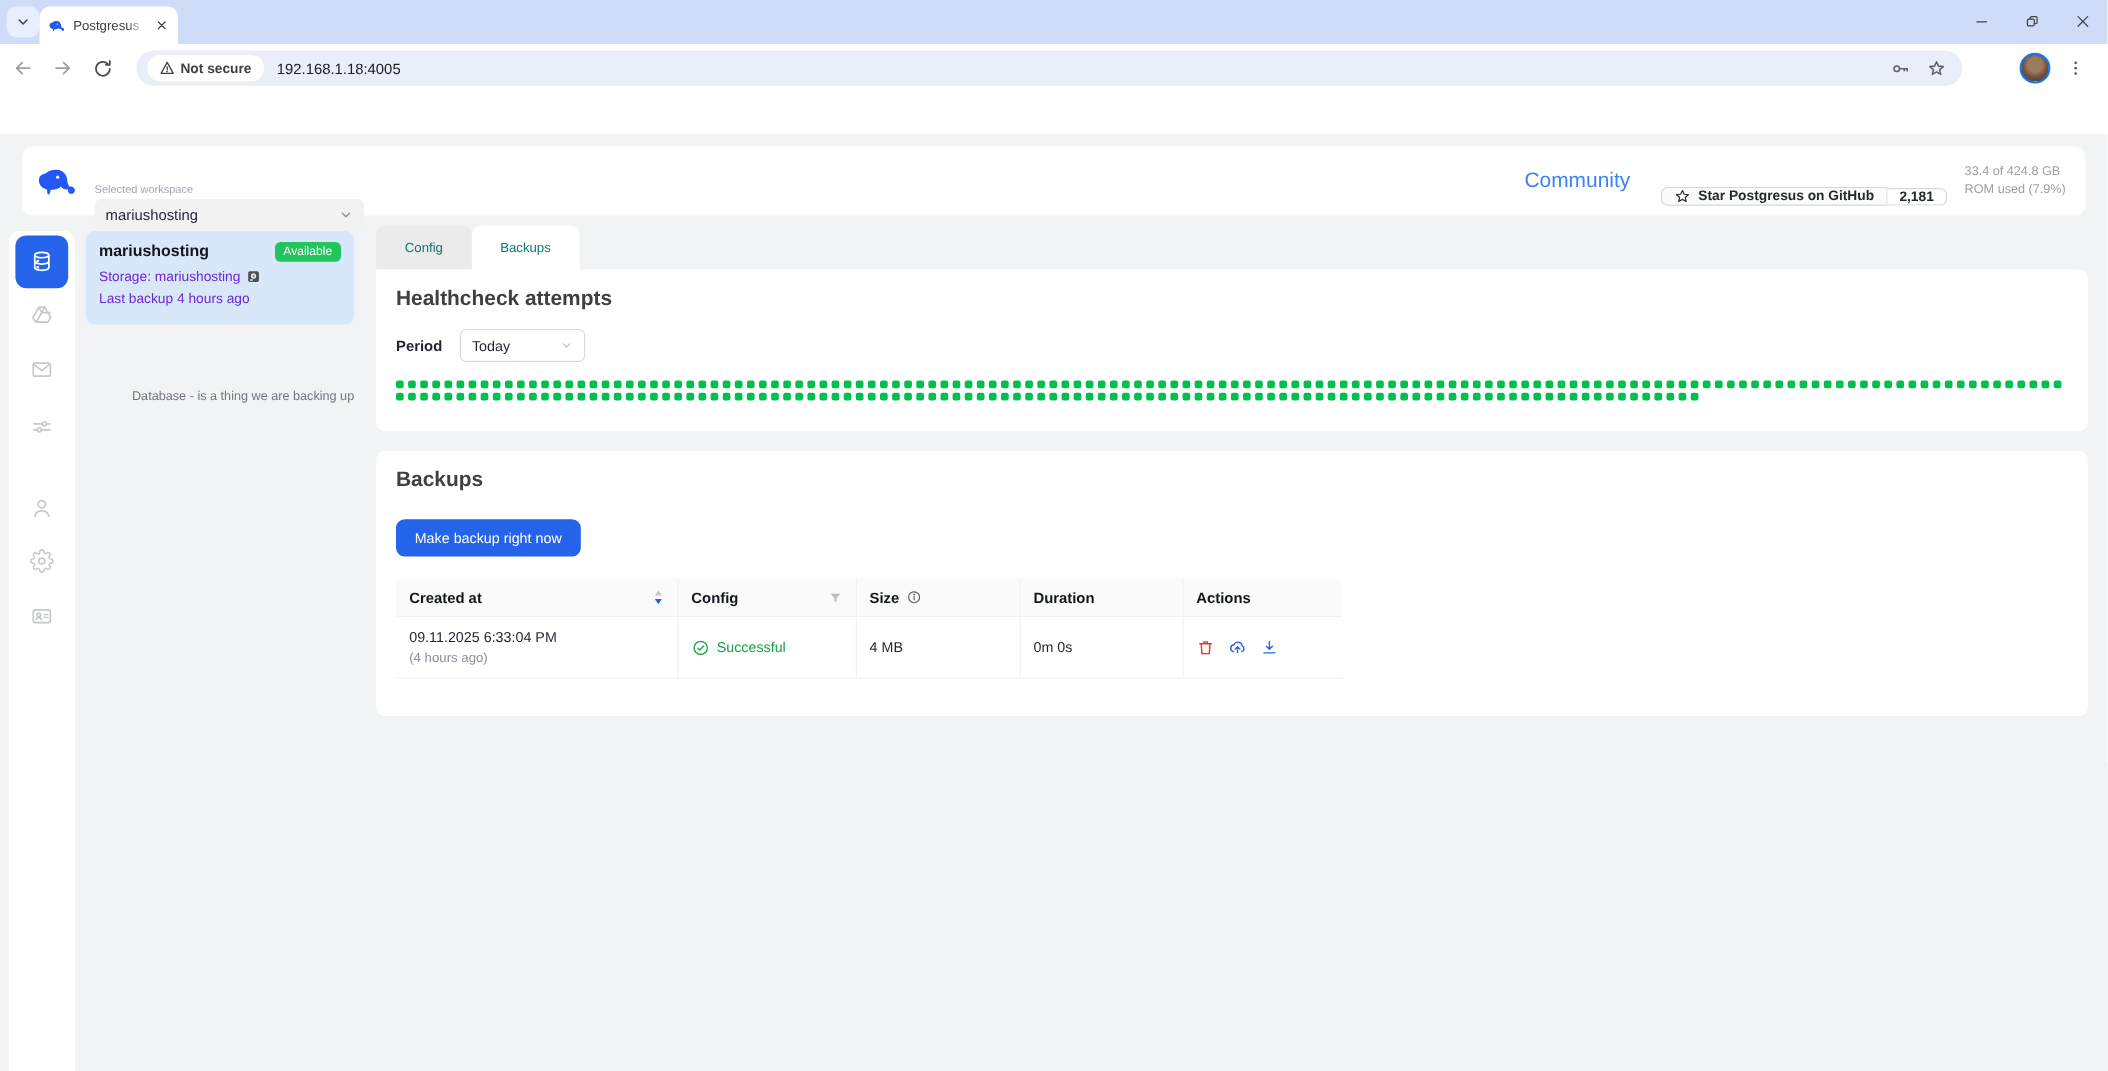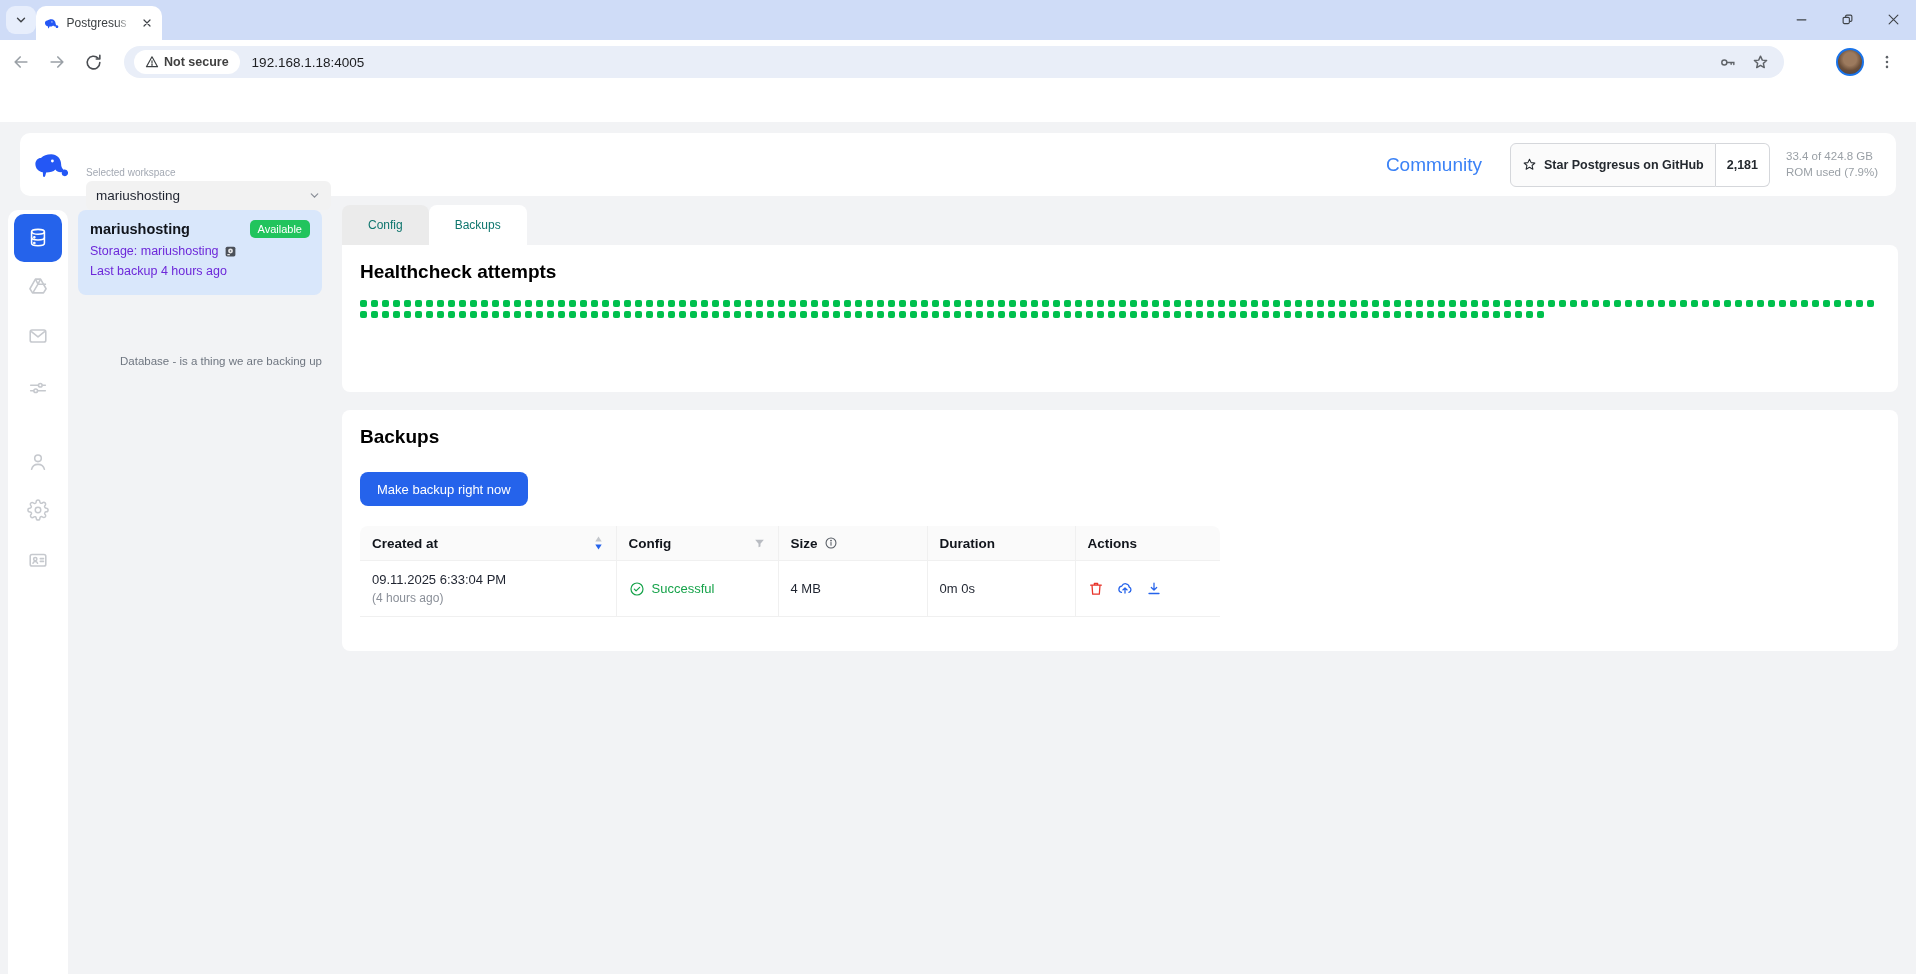--- a/index.html
+++ b/index.html
@@ -43,21 +43,21 @@
   .app-header { position:absolute; left:20px; top:49px; width:1876px; height:63px; background:#fff;
     border-radius:10px; display:flex; align-items:center; }
   .logo { margin-left:12px; width:40px; height:40px; display:flex; align-items:center; justify-content:center; }
   .ws-block { margin-left:14px; display:flex; flex-direction:column; }
   .ws-label { font-size:10px; color:#a3a9b3; margin-bottom:3px;margin-top:48px; }
   .ws-select { width:245px; height:29px; background:#f2f2f2; border-radius:6px; display:flex;
     align-items:center; padding:0 10px; font-size:13.5px; color:#1f2430; cursor:pointer; }
   .ws-select .chev { margin-left:auto; color:#8a8f98; display:flex; }
   .header-right { margin-left:auto; display:flex; align-items:center; margin-right:14px; }
   .community { font-size:19px; color:#3b82f6; cursor:pointer; margin-right:28px; }
-  .gh { display:flex; height:44px; cursor:pointer; }
+  .gh { display:flex; height:44px; cursor:pointer;align-items:flex-end; }
   .gh-main { display:flex; align-items:center; gap:7px; border:1px solid #d5d7db; background:#fbfbfb;
     border-radius:6px 0 0 6px; padding:0 11px; font-size:12.5px; font-weight:bold; color:#24292f; }
   .gh-count { display:flex; align-items:center; border:1px solid #d5d7db; border-left:none; background:#fff;
     border-radius:0 6px 6px 0; padding:0 11px; font-size:12.5px; font-weight:bold; color:#24292f; }
   .rom { margin-left:16px; font-size:11.5px; color:#9aa0a6; line-height:1.35; text-align:left; width:96px; }
 
   .side-nav { position:absolute; left:8px; top:126px; width:60px; bottom:0; background:#fff;
     border-radius:10px 10px 0 0; display:flex; flex-direction:column; align-items:center; }
   .side-active { margin-top:4px; width:48px; height:48px; border-radius:10px; background:#2563eb;
     display:flex; align-items:center; justify-content:center; color:#fff; cursor:pointer; }
@@ -76,21 +76,21 @@
 
   .tabs { position:absolute; left:342px; top:121px; height:40px; display:flex; }
   .app-tab { height:40px; display:flex; align-items:center; padding:0 26px; font-size:12px;
     color:#0f766e; border-radius:8px 8px 0 0; cursor:pointer; }
   .app-tab.inactive { background:#ebebeb; }
   .app-tab.active { background:#fff; }
 
   .panel { position:absolute; left:342px; width:1556px; background:#fff; border-radius:0 8px 8px 8px; }
   .panel-hc { top:161px; height:147px; padding:16px 18px; }
   .panel-bk { top:326px; height:241px; padding:16px 18px; border-radius:8px; }
-  .h2 { font-size:19px; font-weight:bold; color:#000000; }
+  .h2 { font-size:19px; font-weight:bold; color:#404040; }
   .period-row { margin-top:16px; display:flex; align-items:center; gap:16px; }
   .period-label { font-size:13.5px; font-weight:bold; color:#1f2430; }
   .select { width:114px; height:30px; border:1px solid #d9d9d9; border-radius:6px; background:#fff;
     display:flex; align-items:center; padding:0 10px; font-size:13px; color:#1f2430; cursor:pointer; }
   .select .chev { margin-left:auto; color:#c3c6cb; display:flex; }
   .dots { margin-top:17px; width:1520px; display:flex; flex-wrap:wrap; gap:4px; }
   .hc-dot { width:7px; height:7px; border-radius:2px; background:var(--dot-color,#00c04d); }
 
   .mk-btn { margin-top:24px; height:34px; background:#2563eb; border:none; border-radius:8px;
     color:#fff; font-size:13px; padding:0 17px; cursor:pointer; font-family:inherit; display:block; }
@@ -311,20 +311,31 @@
     </div>
     <div class="db-caption">Database - is a thing we are backing up</div>
 
     <div class="tabs">
       <div class="app-tab inactive">Config</div>
       <div class="app-tab active">Backups</div>
     </div>
 
     <div class="panel panel-hc">
       <div class="h2">Healthcheck attempts</div>
+      <div class="period-row">
+        <span class="period-label">Period</span>
+        <div class="select">
+          <span>Today</span>
+          <span class="chev">
+            <svg width="12" height="12" viewBox="0 0 24 24" fill="none" stroke="currentColor" stroke-width="2.2" stroke-linecap="round">
+                <path d="M6 9l6 6 6-6"></path>
+              </svg>
+          </span>
+        </div>
+      </div>
       <div class="dots" style="--dot-color: #00c04d;">
           <div class="hc-dot"></div>
           <div class="hc-dot"></div>
           <div class="hc-dot"></div>
           <div class="hc-dot"></div>
           <div class="hc-dot"></div>
           <div class="hc-dot"></div>
           <div class="hc-dot"></div>
           <div class="hc-dot"></div>
           <div class="hc-dot"></div>

